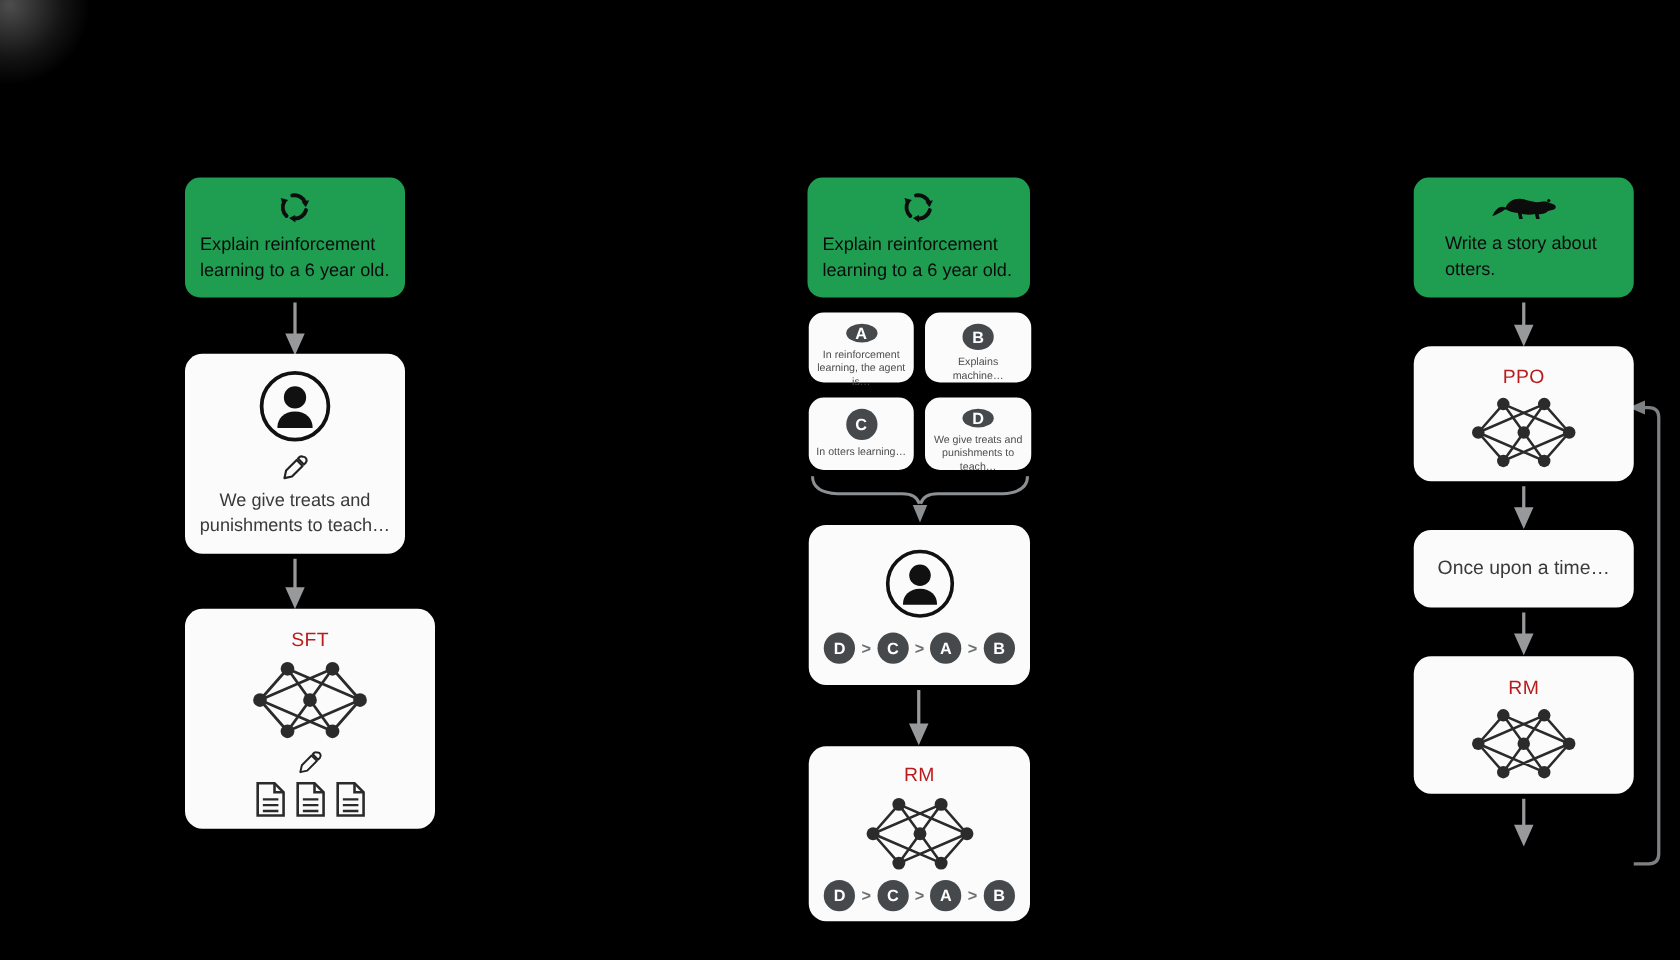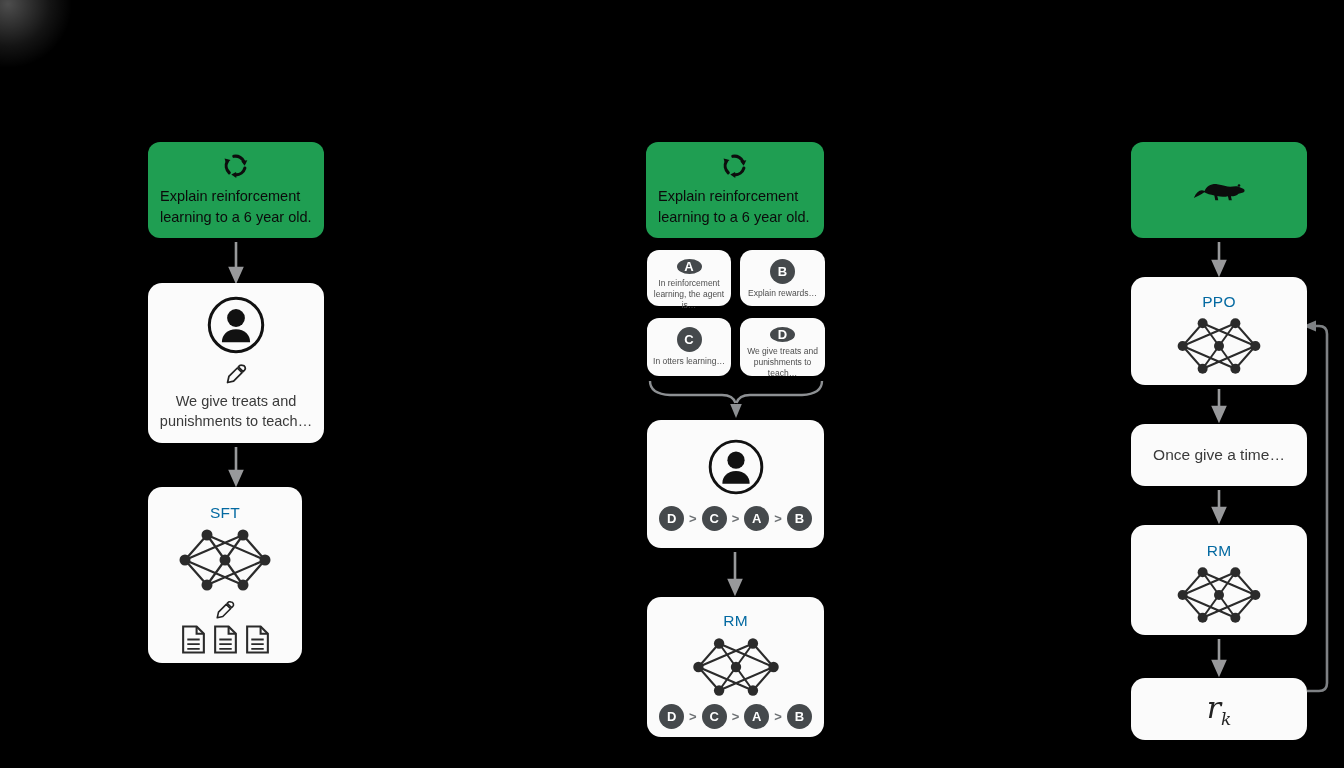--- a/index.html
+++ b/index.html
@@ -8,21 +8,21 @@
   .glow{position:absolute;left:-18px;top:-18px;width:140px;height:120px;
         background:radial-gradient(circle at 26px 22px, rgba(255,255,255,.30),
         rgba(255,255,255,.08) 42px, rgba(255,255,255,0) 64px);pointer-events:none;}
   svg.connectors{position:absolute;left:0;top:0;pointer-events:none;}
   .card{position:absolute;background:#fbfbfb;border-radius:14px;display:flex;
         flex-direction:column;align-items:center;justify-content:center;box-sizing:border-box;}
   .green-card{background:#1f9e52;border-radius:12px;color:#0b0b0b;gap:7px;padding:10px 12px;}
   .gtext{font-size:14.5px;line-height:1.42;text-align:left;color:#0b0b0b;font-weight:500;}
   .w1{max-width:168px;}
   .w2{max-width:126px;}
-  .card-label{font-size:15.5px;color:#0369a1;letter-spacing:.3px;}
+  .card-label{font-size:15.5px;color:#b91c1c;letter-spacing:.3px;}
   .body-text{font-size:14.5px;color:#3a3a3a;text-align:center;line-height:1.4;max-width:160px;}
   .pencil{line-height:0;}
   .docs-row{display:flex;gap:7px;align-items:center;}
   .mini{border-radius:12px;justify-content:flex-start;padding-top:9px;gap:4px;}
   .abadge{width:25px;height:25px;border-radius:50%;background:#45494c;color:#fff;
           font-size:13px;font-weight:bold;display:flex;align-items:center;justify-content:center;}
   .mini-text{font-size:8.5px;color:#4e4e4e;text-align:center;line-height:1.3;max-width:72px;}
   .ranking{display:flex;align-items:center;gap:5px;}
   .rbadge{width:25px;height:25px;border-radius:50%;background:#45494c;color:#fff;
           font-size:13px;font-weight:bold;display:flex;align-items:center;justify-content:center;}
@@ -143,21 +143,21 @@
         </svg>
     </span>
     <span class="icon pencil">
       <svg width="24" height="24" viewBox="0 0 25 25">
           <use href="#pencilg"></use>
         </svg>
     </span>
     <div class="body-text">We give treats and punishments to teach…</div>
   </div>
 
-  <div class="card" style="left:148px;top:487px;width:154px;height:176px;gap:5px;padding-top:8px;">
+  <div class="card" style="left:148px;top:487px;width:200px;height:176px;gap:5px;padding-top:8px;">
     <div class="card-label">SFT</div>
     <span class="icon">
       <svg width="96" height="66" viewBox="0 0 96 66">
           <use href="#net"></use>
         </svg>
     </span>
     <span class="icon pencil">
       <svg width="22" height="22" viewBox="0 0 25 25">
           <use href="#pencilg"></use>
         </svg>
@@ -183,21 +183,21 @@
     </span>
     <div class="gtext w1">Explain reinforcement learning to a 6 year old.</div>
   </div>
 
   <div class="card mini" style="left:647px;top:250px;width:84px;height:56px;">
     <span class="abadge">A</span>
     <div class="mini-text">In reinforcement learning, the agent is…</div>
   </div>
   <div class="card mini" style="left:740px;top:250px;width:85px;height:56px;">
     <span class="abadge">B</span>
-    <div class="mini-text">Explain rewards…</div>
+    <div class="mini-text">Explains machine…</div>
   </div>
   <div class="card mini" style="left:647px;top:318px;width:84px;height:58px;">
     <span class="abadge">C</span>
     <div class="mini-text">In otters learning…</div>
   </div>
   <div class="card mini" style="left:740px;top:318px;width:85px;height:58px;">
     <span class="abadge">D</span>
     <div class="mini-text">We give treats and punishments to teach…</div>
   </div>
 
@@ -235,41 +235,39 @@
       <span class="rbadge">B</span>
     </div>
   </div>
 
   <div class="card green-card" style="left:1131px;top:142px;width:176px;height:96px;">
     <span class="icon">
       <svg width="54" height="25" viewBox="0 0 58 26">
           <use href="#otter"></use>
         </svg>
     </span>
+    <div class="gtext w2">Write a story about otters.</div>
   </div>
 
   <div class="card" style="left:1131px;top:277px;width:176px;height:108px;gap:5px;padding-top:6px;">
     <div class="card-label">PPO</div>
     <span class="icon">
       <svg width="90" height="60" viewBox="0 0 96 66">
           <use href="#net"></use>
         </svg>
     </span>
   </div>
 
   <div class="card" style="left:1131px;top:424px;width:176px;height:62px;">
-    <div class="body-text" style="font-size:15.5px;">Once give a time…</div>
+    <div class="body-text" style="font-size:15.5px;">Once upon a time…</div>
   </div>
 
   <div class="card" style="left:1131px;top:525px;width:176px;height:110px;gap:5px;padding-top:6px;">
     <div class="card-label">RM</div>
     <span class="icon">
       <svg width="90" height="60" viewBox="0 0 96 66">
           <use href="#net"></use>
         </svg>
     </span>
   </div>
 
-  <div class="card" style="left:1131px;top:678px;width:176px;height:62px;">
-    <span class="rk"><i>r</i><sub>k</sub></span>
-  </div>
 
 </div>
 
 </body></html>

